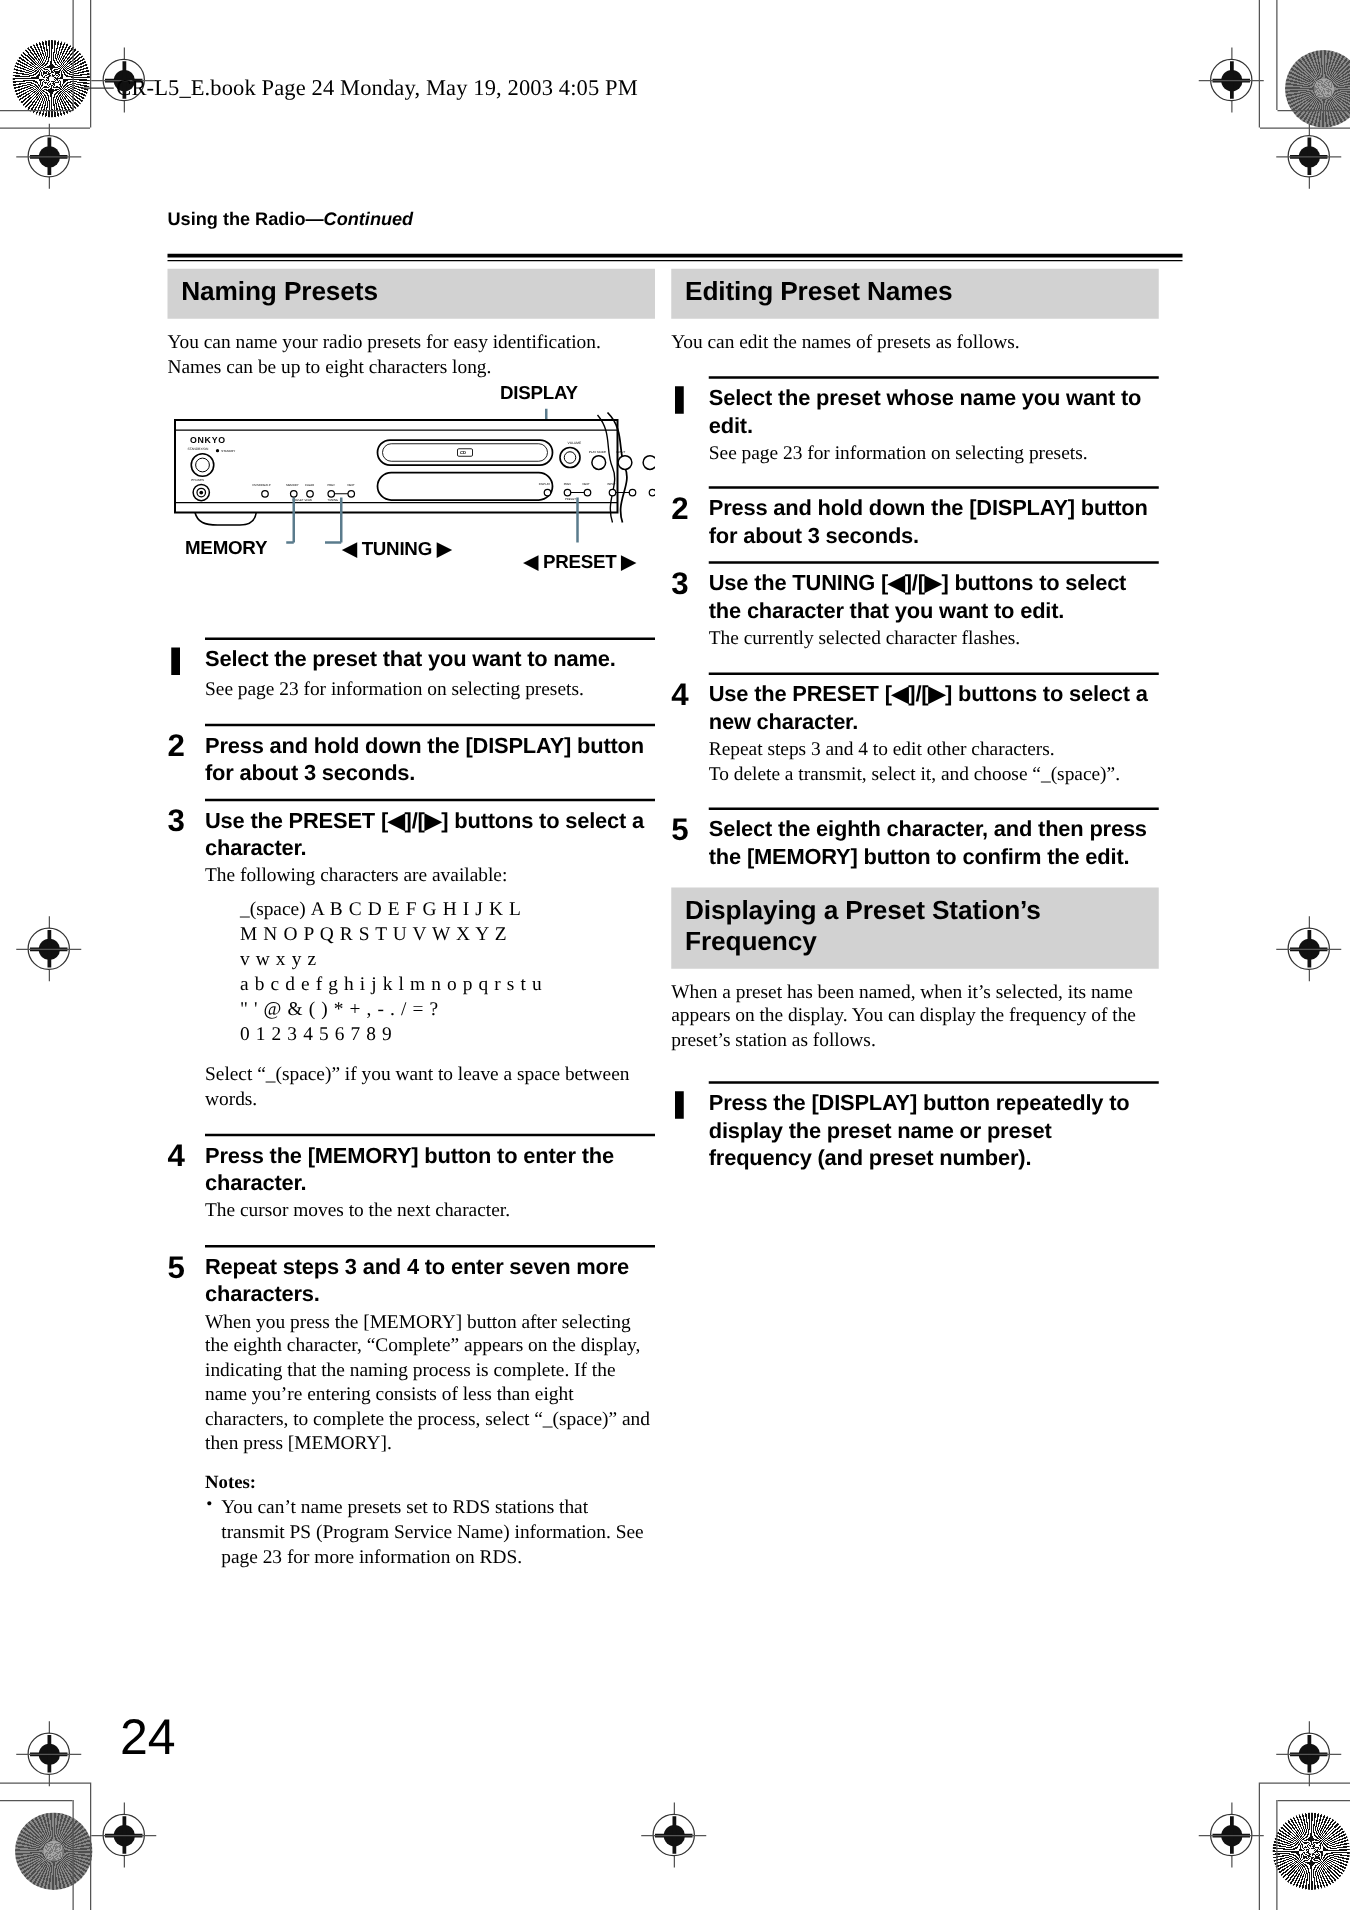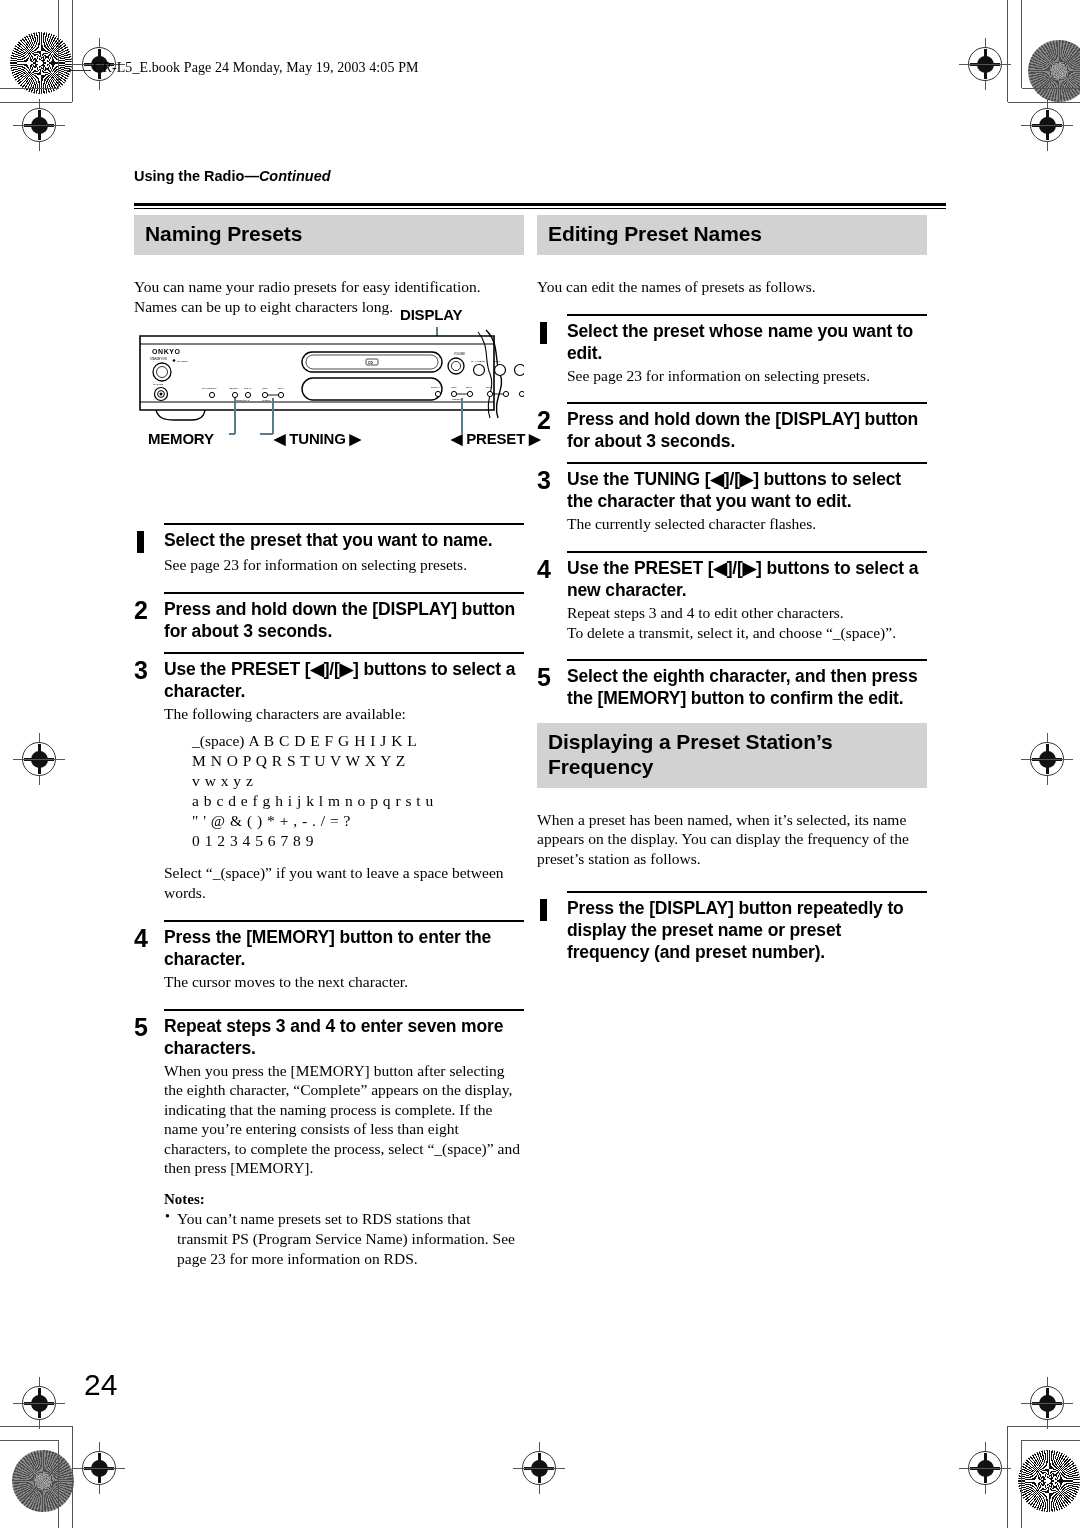--- a/index.html
+++ b/index.html
@@ -69,21 +69,21 @@
     position: absolute;
     border-color: #555;
     border-style: solid;
     border-width: 0;
   }
 
   
   .filehdr {
     position: absolute;
     left: 93px; top: 60px;
-    font-size: 14px;
+    font-size: 18px;
     letter-spacing: .1px;
     white-space: nowrap;
   }
   .filehdr .rule {
     position: absolute;
     left: -28px; top: 10px;
     width: 26px; height: 1px;
     background: #333;
   }
 
@@ -118,21 +118,21 @@
     font-weight: bold;
     font-size: 21px;
     color: #000;
     padding: 7px 0 8px 11px;
     line-height: 1.18;
     letter-spacing: -0.1px;
   }
   .intro {
     font-size: 15.5px;
     line-height: 1.28;
-    margin-top: 22px;
+    margin-top: 9px;
   }
 
   
   .step {
     margin-top: 17px;
     position: relative;
   }
   .step .srule { height: 2px; background: #000; margin-left: 30px; }
   .step .srow {
     display: flex;
@@ -227,24 +227,24 @@
     font-family: "Liberation Sans", sans-serif;
     font-weight: bold;
     font-size: 15px;
     letter-spacing: -0.2px;
     white-space: nowrap;
   }
 
   
   .pageno {
     position: absolute;
-    left: 84px;
+    left: 96px;
     top: 1368px;
     font-family: "Liberation Sans", sans-serif;
-    font-size: 30px;
+    font-size: 40px;
     color: #000;
   }
 </style>
 </head>
 <body>
 
 <div class="starburst" style="left:10px; top:32px;"></div>
 <div class="halftone" style="left:1028px; top:40px;"></div>
 <div class="halftone" style="left:12px; top:1450px;"></div>
 <div class="starburst" style="left:1018px; top:1450px;"></div>
@@ -500,21 +500,21 @@
     <line x1="101" y1="98" x2="101" y2="134" stroke="#5a7b8c" stroke-width="2"></line>
     <line x1="101" y1="134" x2="95" y2="134" stroke="#5a7b8c" stroke-width="2"></line>
     <line x1="139" y1="98" x2="139" y2="134" stroke="#5a7b8c" stroke-width="2"></line>
     <line x1="139" y1="134" x2="126" y2="134" stroke="#5a7b8c" stroke-width="2"></line>
     <line x1="328" y1="98" x2="328" y2="134" stroke="#5a7b8c" stroke-width="2"></line>
   </svg>
 
   <div class="fig-label" style="left:266px; top:6px;">DISPLAY</div>
   <div class="fig-label" style="left:14px; top:130px;">MEMORY</div>
   <div class="fig-label" style="left:140px; top:130px;">◀ TUNING ▶</div>
-  <div class="fig-label" style="left:285px; top:130px;margin-left:32px;">◀ PRESET ▶</div>
+  <div class="fig-label" style="left:285px; top:140px;">◀ PRESET ▶</div>
 </div>
 
 <div class="col col-right">
 
   <div class="secbar">Editing Preset Names</div>
   <div class="intro">You can edit the names of presets as follows.</div>
 
   <div class="step">
     <div class="srule"></div>
     <div class="srow">

